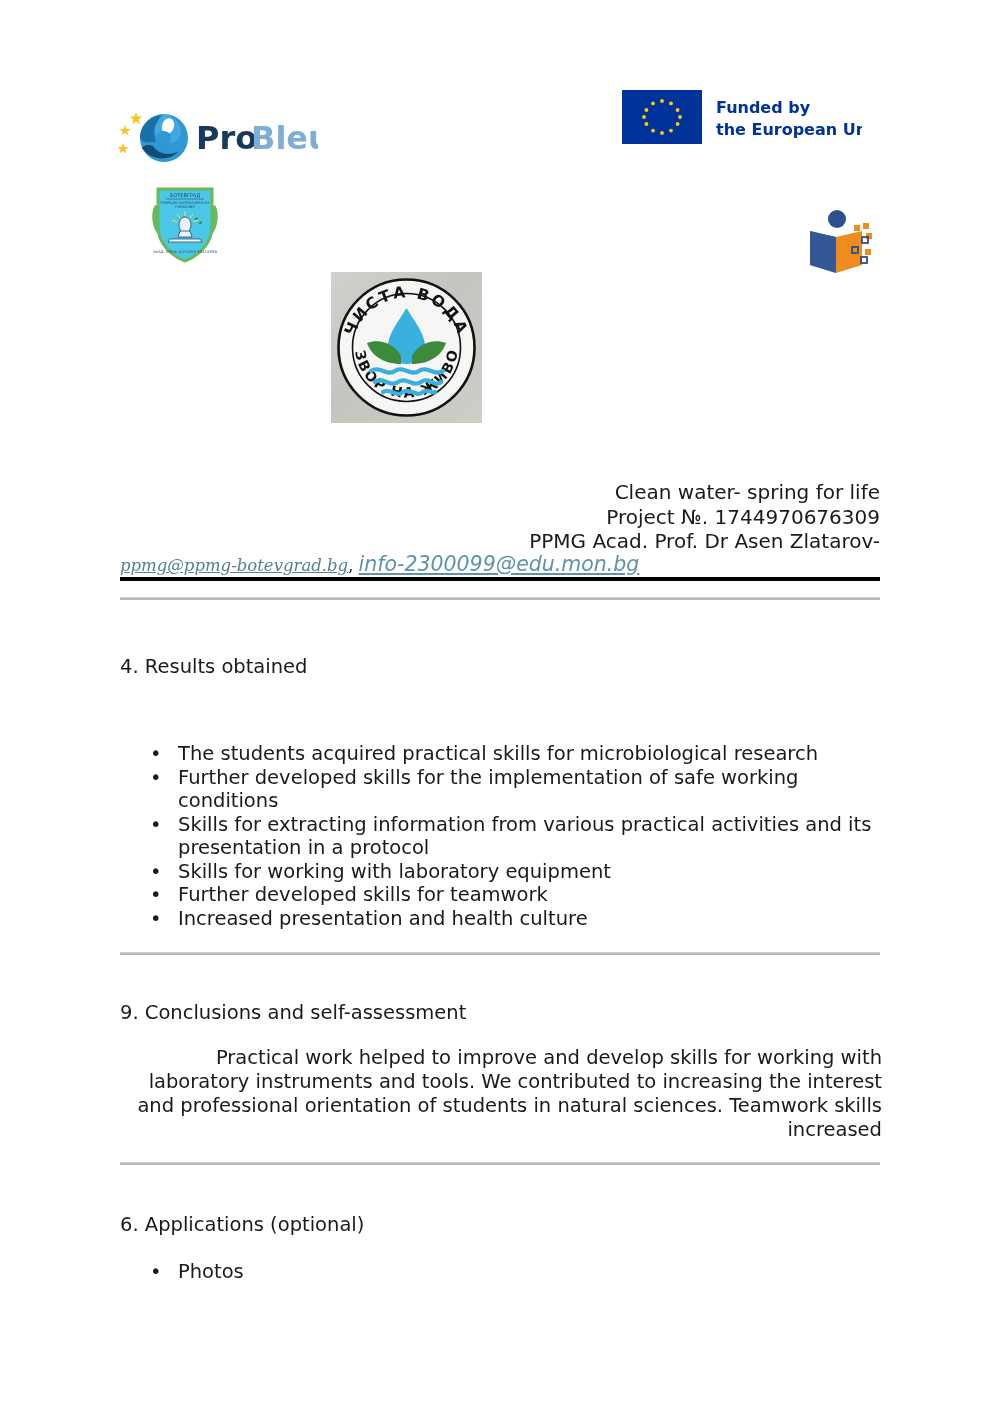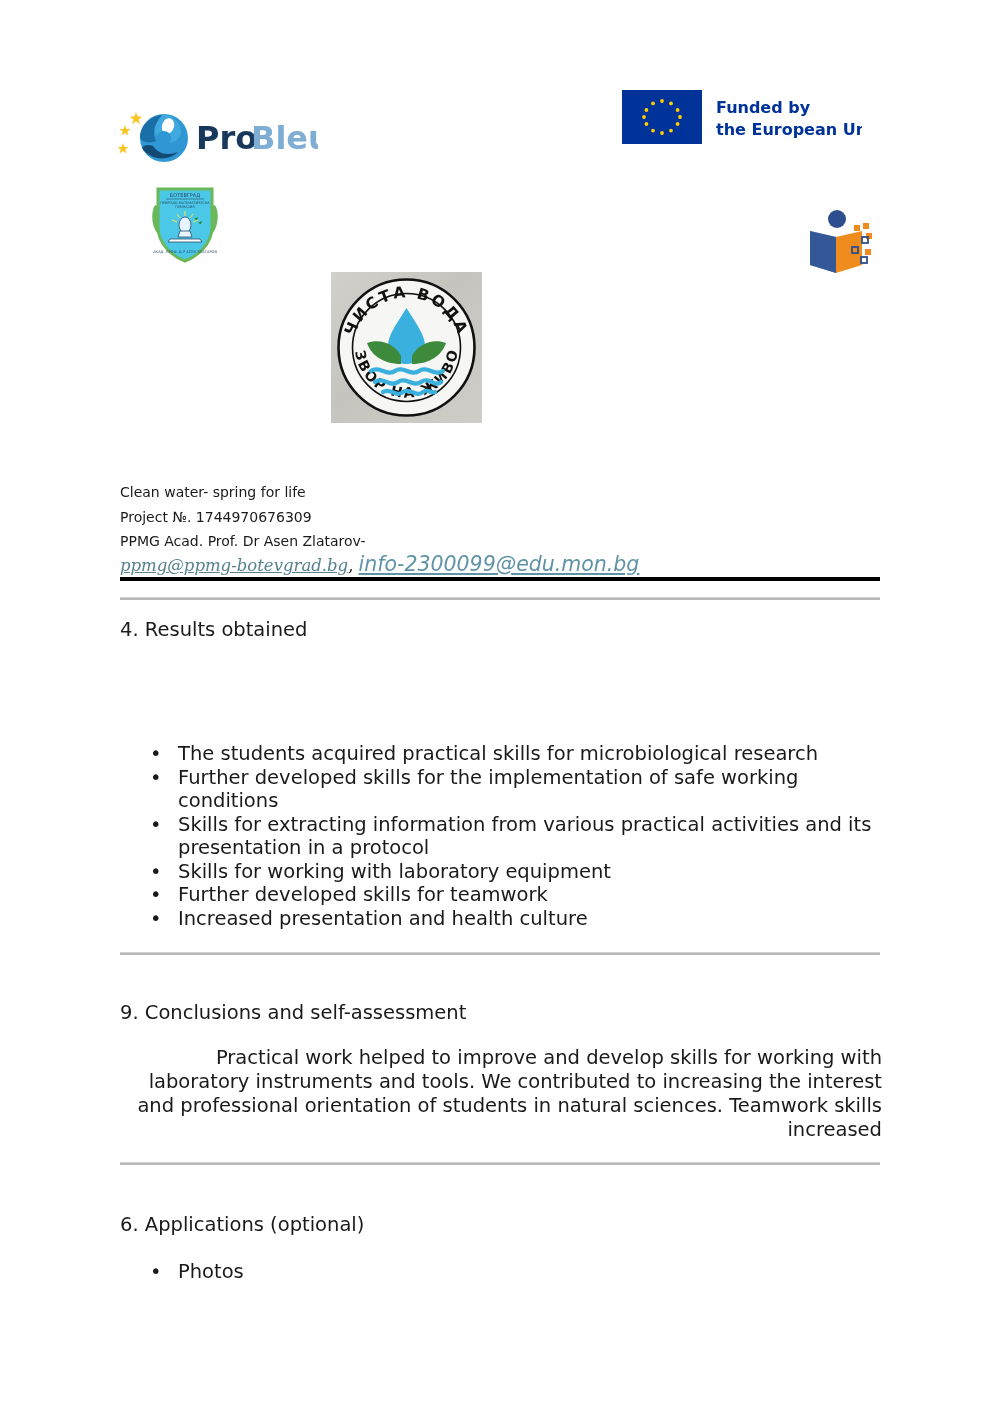--- a/index.html
+++ b/index.html
@@ -62,22 +62,22 @@
     background: linear-gradient(135deg, #d2d0cb 0%, #c6c4bf 45%, #cfcdc8 100%);
   }
   .logo-clean-water svg { display: block; }
 
   
   .header-text {
     position: absolute;
     left: 120px;
     top: 480px;
     width: 760px;
-    text-align: left;
-    font-size: 14px;
+    text-align: right;
+    font-size: 20px;
     line-height: 24.5px;
     color: #1a1a1a;
     font-family: "DejaVu Sans", sans-serif;
   }
   .header-text .hline { display: block; white-space: nowrap; }
 
   .email-line {
     position: absolute;
     left: 120px;
     top: 552px;
@@ -128,21 +128,21 @@
 
   
   .section-heading {
     position: absolute;
     left: 120px;
     font-size: 19.5px;
     line-height: 24px;
     color: #1a1a1a;
     white-space: nowrap;
   }
-  .h-results { top: 618px; }
+  .h-results { top: 655px; }
   .h-conclusions { top: 1001px; }
   .h-applications { top: 1213px; }
 
   .bullet-list {
     position: absolute;
     left: 120px;
     width: 770px;
     margin: 0;
     padding: 0;
     list-style: none;

